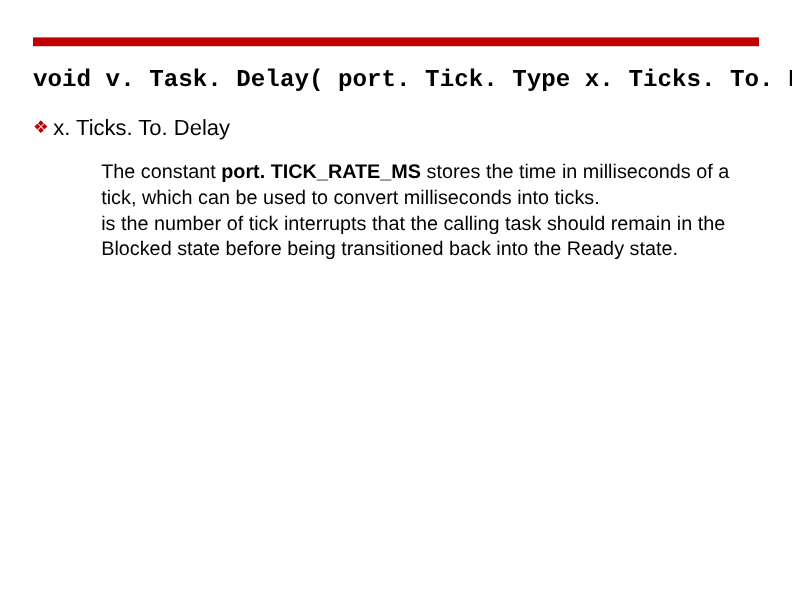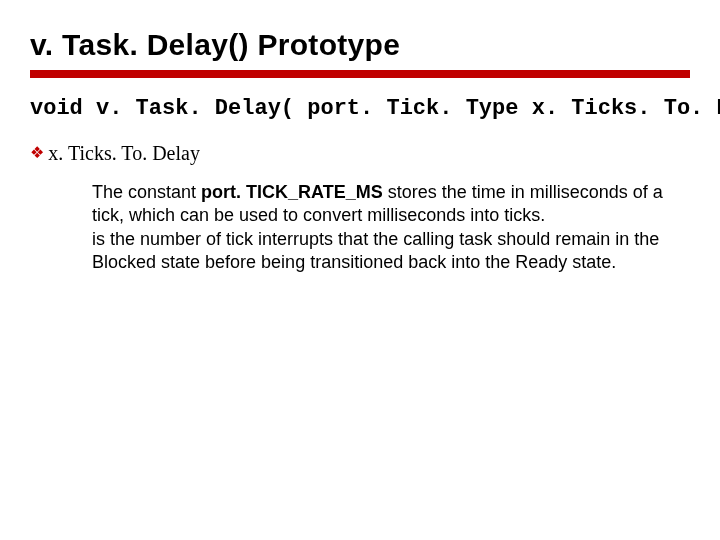--- a/index.html
+++ b/index.html
@@ -47,44 +47,40 @@
     align-items: flex-start;
   }
   .diamond {
     font-family: Arial, sans-serif;
     font-size: 16px;
     color: #c00000;
     line-height: 20px;
     margin-right: 4px;
   }
   .param-name {
-    font-family: Liberation Serif, serif;
+    font-family: Liberation Sans, sans-serif;
     font-size: 20px;
     line-height: 20px;
   }
   .param-desc {
     font-size: 18px;
     line-height: 1.25;
     margin: 2px 0 0 62px;
     max-width: 590px;
   }
   .para2 {
     margin-top: 18px;
   }
   .b { font-weight: 700; }
 </style>
 </head>
 <body>
 
 <div class="slide">
 
-  <h1 class="title">
-    <span class="fn">v. Task. Delay()</span>
-    <span>Prototype</span>
-  </h1>
 
   <div class="rule"></div>
 
   <div class="sig">void v. Task. Delay( port. Tick. Type x. Ticks. To. Delay );</div>
 
   <div class="param-block">
     <div class="param-head">
       <span class="diamond">❖</span>
       <span class="param-name">x. Ticks. To. Delay</span>
     </div>

